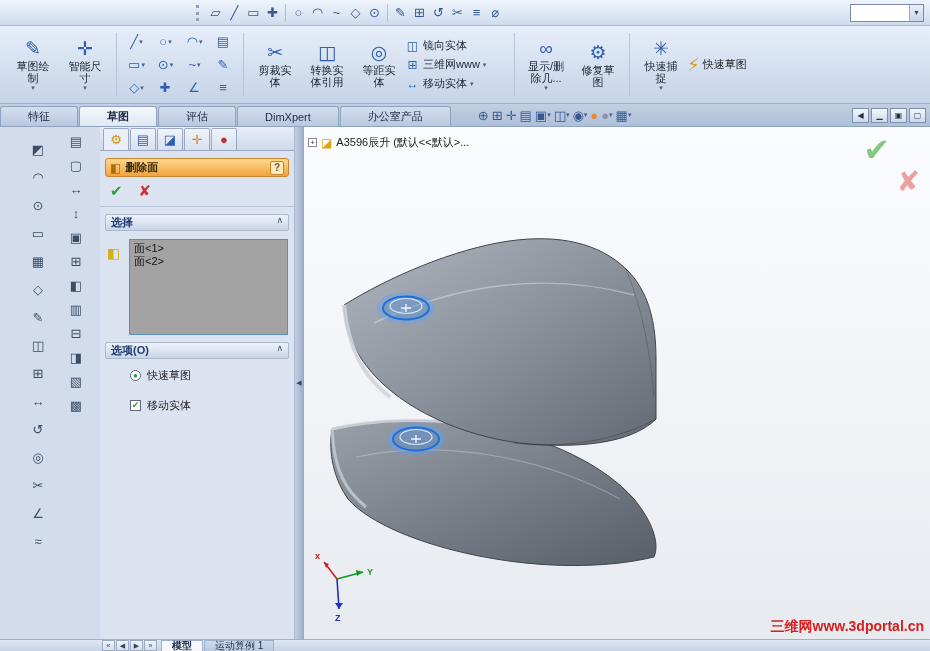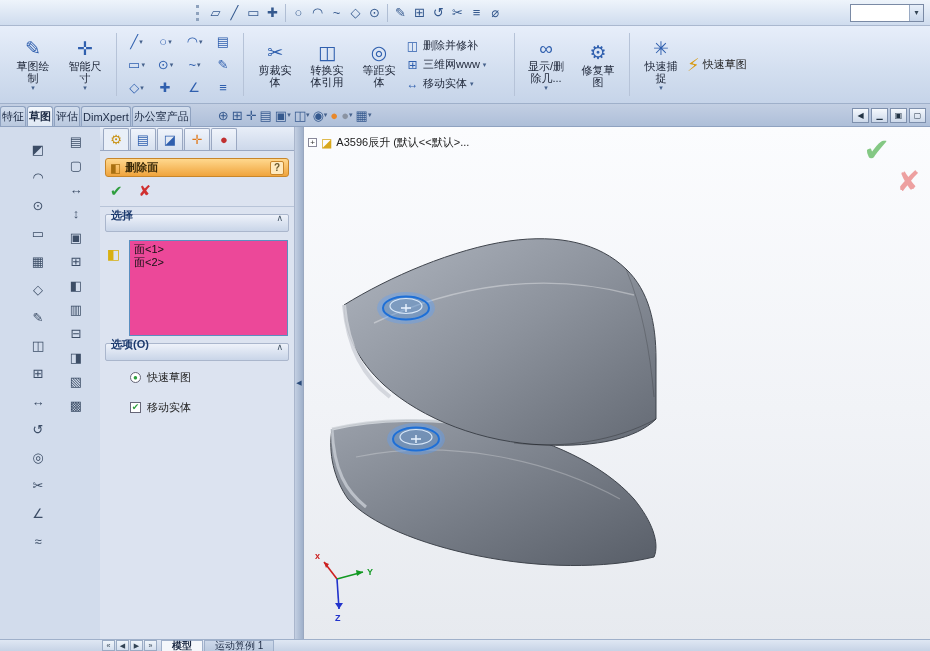--- a/index.html
+++ b/index.html
@@ -37,21 +37,21 @@
   .stack { display:flex; flex-direction:column; justify-content:center; gap:4px; width:104px; }
   .stack-item { display:flex; align-items:center; gap:3px; font-size:11px; color:#1c2436; }
   .stack-item .sicon { color:#2f5fae; font-size:12px; width:15px; text-align:center; }
   .rapid { flex-direction:row; width:auto; gap:3px; align-items:center; display:flex; }
   .rapid .bicon { font-size:18px; color:#d89a10; }
 
   
   .tab-bar { position:absolute; top:104px; left:0; right:0; height:23px;
     background:linear-gradient(#c3cfe3,#aebfd9); border-bottom:1px solid #8fa2c0;
     display:flex; align-items:flex-end; }
-  .tab { height:20px; padding:0 1px; display:flex; align-items:center; font-size:11px; color:#1c2a44;
+  .tab { height:20px; padding:0 27px; display:flex; align-items:center; font-size:11px; color:#1c2a44;
     background:linear-gradient(#d3deee,#b9c8de); border:1px solid #8fa2c0; border-bottom:none;
     border-radius:3px 3px 0 0; margin-right:1px; }
   .tab.active { background:linear-gradient(#f4f8fd,#dfe8f4); font-weight:bold; }
   .headsup { display:flex; align-items:center; gap:3px; margin-left:26px; align-self:center; }
   .hu-item { display:flex; align-items:center; color:#35598e; font-size:13px; }
   .hu-item .ddm { font-size:7px; }
   .ball-orange { color:#e8882a; }
   .ball-gray { color:#8a93a2; }
   .win-btns { margin-left:auto; display:flex; gap:2px; padding:0 4px; align-self:center; }
   .win-btn { width:17px; height:15px; background:linear-gradient(#f4f8fd,#cdd9ea);
@@ -79,26 +79,26 @@
     background:linear-gradient(#ffd88e,#f0a43c); border:1px solid #c8862a;
     display:flex; align-items:center; gap:4px; padding:0 4px; font-weight:bold; color:#3a2a08; }
   .pm-header .hicon { color:#a86f10; font-size:12px; }
   .pm-header .help { margin-left:auto; width:14px; height:14px; border:1px solid #c8862a; border-radius:2px;
     background:#ffe9bd; font-size:10px; font-weight:bold; color:#6a5a30;
     display:flex; align-items:center; justify-content:center; }
   .pm-accept { display:flex; gap:16px; padding:5px 10px 6px; border-bottom:1px solid #b8c4d8; }
   .btn-ok { color:#2e9e3e; font-size:15px; font-weight:bold; }
   .btn-cancel { color:#d03030; font-size:15px; font-weight:bold; }
   .sec-header { margin:7px 5px 0; height:17px; background:linear-gradient(#eef2fa,#c9d5e8);
-    border:1px solid #aab6cc; border-radius:2px; display:flex; align-items:flex-end; padding:8px 5px;
+    border:1px solid #aab6cc; border-radius:2px; display:flex; align-items:flex-start; padding:0 5px;
     color:#1c3a6e; font-weight:bold; }
   .sec-header .chev { margin-left:auto; font-size:9px; color:#456; font-weight:normal; }
   .sel-row { display:flex; gap:4px; padding:8px 6px 0 7px; }
   .sel-icon { width:18px; font-size:14px; color:#d8b012; padding-top:6px; }
-  .sel-box { flex:1; height:96px; background:#ec4899; border:1px solid #5a8fc0; padding:2px 4px;
+  .sel-box { flex:1; height:96px; background:#a3a3a3; border:1px solid #5a8fc0; padding:2px 4px;
     font-size:11px; color:#111; overflow:hidden; }
   .sel-item { line-height:13px; }
   .opt-area { padding:9px 0 0 30px; display:flex; flex-direction:column; gap:7px; }
   .radio { display:flex; align-items:center; gap:6px; }
   .dot { width:11px; height:11px; border-radius:50%; border:1px solid #667; background:#fff;
     display:flex; align-items:center; justify-content:center; font-size:8px; color:#2e9e3e; line-height:1; }
   .checkbox { display:flex; align-items:center; gap:6px; margin-top:8px; }
   .cbox { width:11px; height:11px; border:1px solid #667; background:#fff; font-size:9px; line-height:9px;
     text-align:center; color:#2e9e3e; font-weight:bold; }
 
@@ -241,21 +241,21 @@
         <span class="lbl">体引用</span>
       </div>
       <div class="big-btn">
         <span class="bicon">◎</span>
         <span class="lbl">等距实</span>
         <span class="lbl">体</span>
       </div>
       <div class="stack">
         <div class="stack-item">
           <span class="sicon">◫</span>
-          <span>删除并修补</span>
+          <span>镜向实体</span>
           <span class="ddm"></span>
         </div>
         <div class="stack-item">
           <span class="sicon">⊞</span>
           <span>三维网www</span>
           <span class="ddm">▾</span>
         </div>
         <div class="stack-item">
           <span class="sicon">↔</span>
           <span>移动实体</span>
@@ -479,20 +479,21 @@
           <text x="-22" y="-20" fill="#cc2020">x</text>
           <line x1="0" y1="0" x2="26" y2="-7" stroke="#119922" stroke-width="1.6"></line>
           <polygon points="26,-7 19,-9 20,-3" fill="#119922"></polygon>
           <text x="30" y="-4" fill="#119922">Y</text>
           <line x1="0" y1="0" x2="2" y2="30" stroke="#2233cc" stroke-width="1.6"></line>
           <polygon points="2,30 -2,24 6,24" fill="#2233cc"></polygon>
           <text x="-2" y="42" fill="#2233cc">Z</text>
         </g>
       </svg>
 
+      <div class="watermark">三维网www.3dportal.cn</div>
     </div>
   </div>
 
   <div class="bottom-bar">
     <div class="nav-btns">
       <div class="nav-btn">«</div>
       <div class="nav-btn">◀</div>
       <div class="nav-btn">▶</div>
       <div class="nav-btn">»</div>
     </div>

